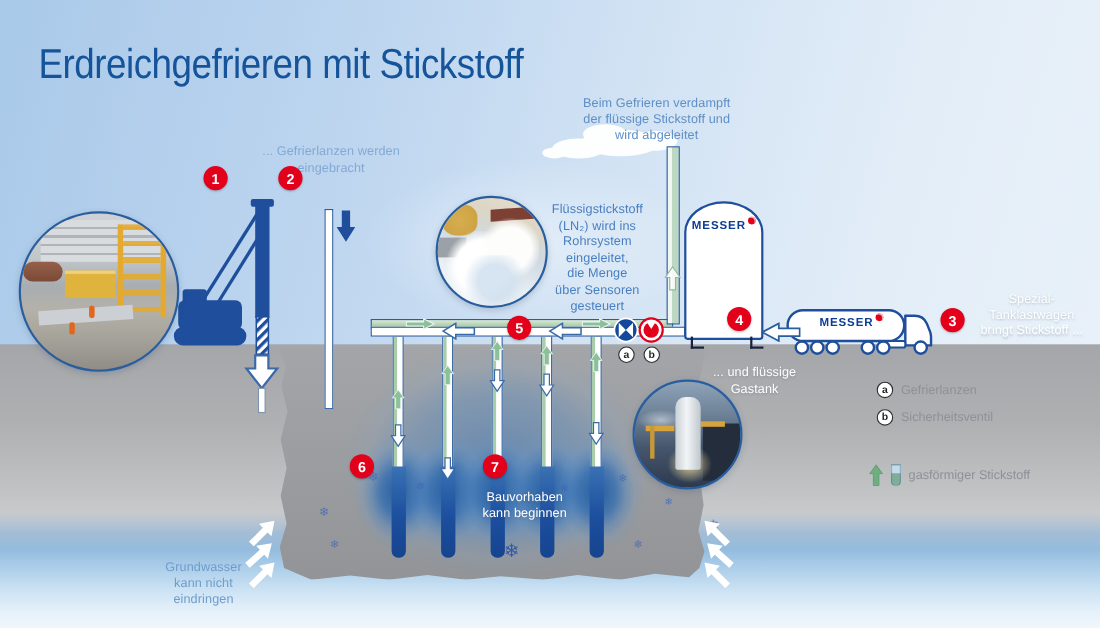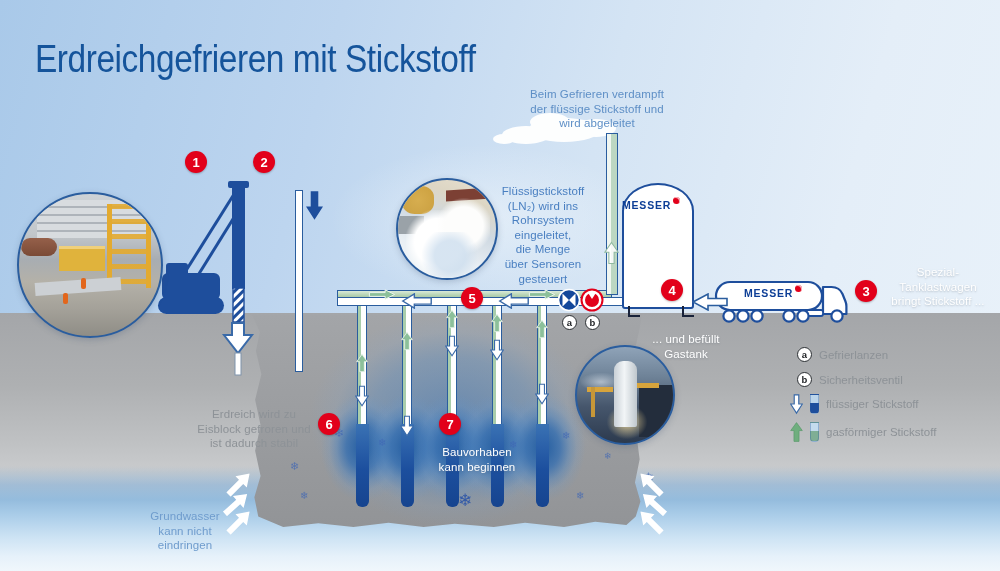--- a/index.html
+++ b/index.html
@@ -41,21 +41,21 @@
   .badge{width:15px;height:15px;border-radius:50%;background:#fff;border:1.4px solid #2b2f33;color:#1c1f22;
     font-size:9.5px;font-weight:bold;display:flex;align-items:center;justify-content:center;z-index:41;box-sizing:border-box;}
   .legrow{display:flex;align-items:center;gap:7px;z-index:41;}
   .legrow .txt{font-size:11.5px;color:#8d9297;}
   .seg{width:9px;height:20px;border-radius:0 0 4px 4px;border:1px solid rgba(42,93,158,.35);box-sizing:border-box;}
   .seg-liq{background:linear-gradient(180deg,#bcd5ea 0%,#bcd5ea 45%,#1e4e9c 45%);}
   .seg-gas{background:linear-gradient(180deg,#c4dbee 0%,#c4dbee 42%,#7fae95 42%);}
   
   .photo{border-radius:50%;border:2px solid #2a5d9e;overflow:hidden;z-index:30;box-shadow:0 2px 6px rgba(60,80,110,.25);}
   .snow{z-index:12;color:#3f66b5;opacity:.75;line-height:1;}
-  .messer{display:flex;align-items:flex-start;justify-content:flex-start;z-index:28;
+  .messer{display:flex;align-items:flex-start;justify-content:center;z-index:28;
     font-weight:bold;font-size:10.5px;letter-spacing:.8px;color:#0d3e96;}
   .messer .mdot{width:7px;height:7px;border-radius:50%;background:#e2001a;margin-left:2px;margin-top:-2px;
     box-shadow:inset -1px 1px 0 rgba(255,255,255,.7);}
   .foot{width:10px;height:9px;border-left:2.5px solid #18223a;border-bottom:2.5px solid #18223a;z-index:26;}
 </style>
 </head>
 <body>
 
 <div id="stage">
 
@@ -281,58 +281,49 @@
   <div class="abs title">Erdreichgefrieren mit Stickstoff</div>
 
   <div class="abs num" style="left:185px;top:151px;">1</div>
   <div class="abs num" style="left:253px;top:151px;">2</div>
   <div class="abs num" style="left:855px;top:280px;">3</div>
   <div class="abs num" style="left:661px;top:279px;">4</div>
   <div class="abs num" style="left:461px;top:287px;">5</div>
   <div class="abs num" style="left:318px;top:413px;">6</div>
   <div class="abs num" style="left:439px;top:413px;">7</div>
 
+  <div class="abs lbl c-step" style="left:211px;top:131px;width:180px;">... Gefrierlanzen werden eingebracht</div>
   <div class="abs lbl c-ln2" style="left:483px;top:184px;width:120px;">Flüssigstickstoff
 (LN₂) wird ins
 Rohrsystem
 eingeleitet,
 die Menge
 über Sensoren
 gesteuert</div>
   <div class="abs lbl c-evap" style="left:512px;top:87px;width:170px;">Beim Gefrieren verdampft
 der flüssige Stickstoff und
 wird abgeleitet</div>
   <div class="abs lbl c-white" style="left:868px;top:265px;width:140px;">Spezial-
 Tanklastwagen
 bringt Stickstoff ...</div>
-  <div class="abs lbl c-white" style="left:626px;top:332px;width:120px;">... und befüllt
+  <div class="abs lbl c-white" style="left:626px;top:332px;width:120px;">... und flüssige
 Gastank</div>
-  <div class="abs lbl c-gray" style="left:174px;top:407px;width:160px;">Erdreich wird zu
-Eisblock gefroren und
-ist dadurch stabil</div>
   <div class="abs lbl c-gw" style="left:125px;top:509px;width:120px;">Grundwasser
 kann nicht
 eindringen</div>
   <div class="abs lbl c-white" style="left:412px;top:445px;width:130px;">Bauvorhaben
 kann beginnen</div>
 
   <div class="abs legrow" style="left:797px;top:347px;">
     <span class="badge" style="position:static;">a</span>
     <span class="txt">Gefrierlanzen</span>
   </div>
   <div class="abs legrow" style="left:797px;top:372px;">
     <span class="badge" style="position:static;">b</span>
     <span class="txt">Sicherheitsventil</span>
-  </div>
-  <div class="abs legrow" style="left:790px;top:393px;">
-    <svg width="13" height="22" viewBox="0 0 20 30">
-        <path d="M6.5 1 h7 v14 h5.5 L10 29 L1 15 h5.5 Z" fill="#fff" stroke="#3a6aa8" stroke-width="1.8"></path>
-      </svg>
-    <span class="seg seg-liq"></span>
-    <span class="txt">flüssiger Stickstoff</span>
   </div>
   <div class="abs legrow" style="left:790px;top:421px;text-align:right;">
     <svg width="13" height="22" viewBox="0 0 18 28">
         <path d="M9 1 L17 12 h-4.5 v15 h-7 V12 H1 Z" fill="#6fae7e" stroke="#5a9a6c" stroke-width="1"></path>
       </svg>
     <span class="seg seg-gas"></span>
     <span class="txt">gasförmiger Stickstoff</span>
   </div>
 
 </div>

